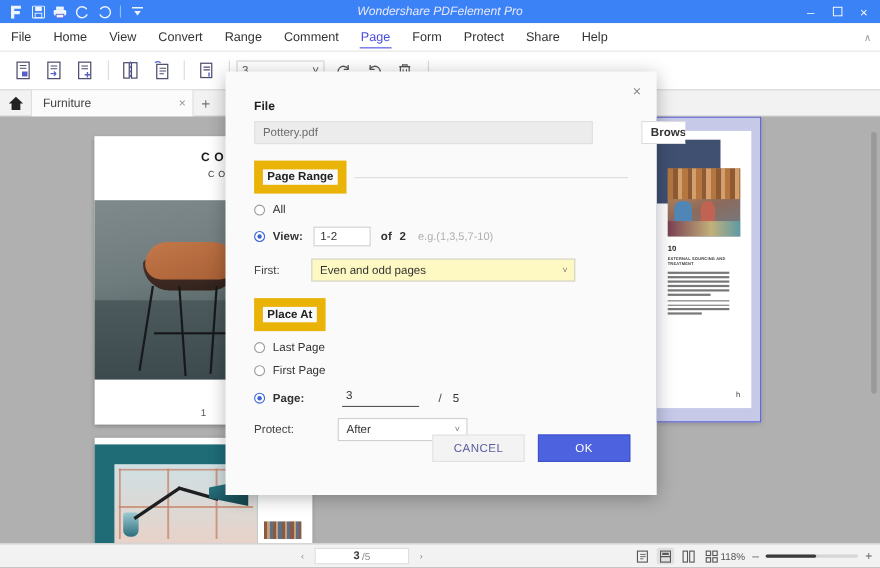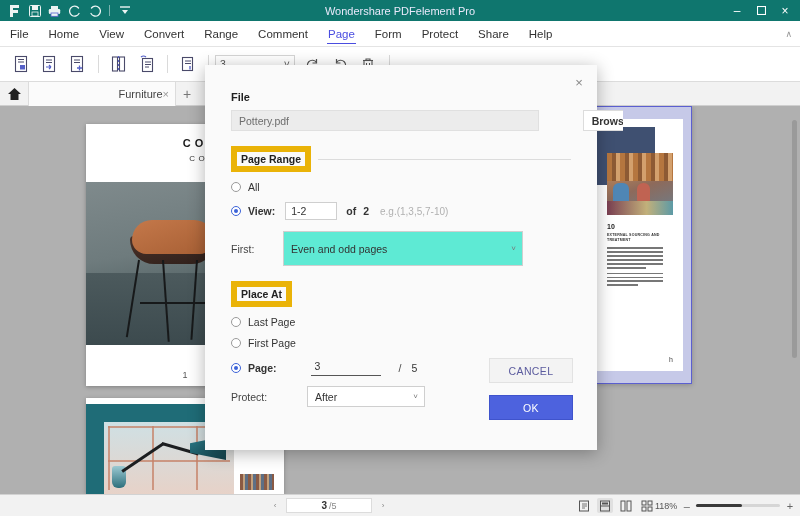--- a/index.html
+++ b/index.html
@@ -7,21 +7,21 @@
     width: 800px; height: 516px;
     font-family: "Liberation Sans", sans-serif;
     overflow: hidden;
     background: #b3b3b3;
   }
   #app { position: relative; width: 800px; height: 516px; }
 
   
   .titlebar {
     position: absolute; top: 0; left: 0; width: 800px; height: 21px;
-    background: #0f766e; display: flex; align-items: center;
+    background: #3b82f6; display: flex; align-items: center; font-style: italic;
   }
   .tb-icons { display: flex; align-items: center; gap: 3px; padding-left: 6px; }
   .tb-ico {
     width: 17px; height: 17px; display: flex; align-items: center;
     justify-content: center; color: #ffffff; opacity: .92;
   }
   .tb-sep { width: 1px; height: 11px; background: rgba(255,255,255,.45); margin: 0 3px; }
   .tb-title {
     position: absolute; left: 0; right: 0; text-align: center;
     font-size: 11px; color: #e9e9fb; pointer-events: none;
@@ -74,21 +74,21 @@
   }
   .home-tab {
     width: 28px; height: 24px; display: flex; align-items: center;
     justify-content: center;
   }
   .doc-tab {
     width: 148px; height: 24px; background: #fbfbfb; display: flex;
     align-items: center; padding: 0 6px; border-left: 1px solid #dcdcdc;
     border-right: 1px solid #dcdcdc; font-size: 11px; color: #444;
   }
-  .doc-tab .label { flex: 1; padding-left: 4px; text-align: right; }
+  .doc-tab .label { flex: 1; padding-left: 4px; }
   .doc-tab .x { color: #999; font-size: 11px; }
   .newtab { width: 22px; text-align: center; color: #777; font-size: 14px; }
 
   
   .workspace {
     position: absolute; top: 106px; left: 0; width: 800px; height: 388px;
     background: #b0b0b0; overflow: hidden;
   }
 
   .page { position: absolute; background: #fff; }
@@ -261,21 +261,21 @@
     position:absolute; left:352px; width:64px; height:21px; background:#fff;
     border:1px solid #dcdcdc; font-size:10.5px; color:#333;
     display:flex; align-items:center; justify-content:center; font-weight:bold;
   }
   .browse-clip { position:absolute; left:0; top:0; width:392px; height:21px; overflow:hidden; }
   .file-row-wrap { position:relative; height:21px; }
 
   .sect { margin-top:15px; position:relative; display:flex; align-items:center; }
   .sect-label {
     font-size:10.5px; font-weight:bold; color:#222; background:#fafafa;
-    padding:1px 4px; border:6px solid #eab308; position:relative; z-index:2;
+    padding:1px 4px; border:8px solid #eab308; position:relative; z-index:2;
   }
   .sect-rule { flex:1; height:1px; background:#dcdcdc; margin-left:7px; }
 
   .radio-row { display:flex; align-items:center; margin-top:9px; }
   .radio {
     width:10px; height:10px; border-radius:50%; border:1px solid #9a9a9a;
     background:#fff; margin-right:7px; position:relative; flex:none;
   }
   .radio.on { border-color:#3c63d8; }
   .radio.on::after {
@@ -290,21 +290,21 @@
     font-size:10.5px; color:#333; display:flex; align-items:center;
     padding-left:5px; margin-left:10px;
   }
   .of-txt { font-size:10.5px; color:#333; font-weight:bold; margin:0 7px 0 9px; }
   .of-num { font-size:10.5px; color:#333; font-weight:bold; }
   .hint { font-size:10px; color:#b0b0b0; margin-left:11px; }
 
   .subset-row { display:flex; align-items:center; margin-top:11px; }
   .subset-lbl { font-size:10.5px; color:#444; width:44px; }
   .select {
-    width:240px; height:35px; background:#5eead4; border:1px solid #cfcfcf;
+    width:240px; height:21px; background:#fef9c3; border:1px solid #cfcfcf;
     display:flex; align-items:center; justify-content:space-between;
     padding:0 6px 0 7px; font-size:10.5px; color:#333; margin-left:8px;
   }
   .caret { font-size:8px; color:#777; }
 
   .page-row { display:flex; align-items:center; margin-top:11px; }
   .uline-input {
     width:70px; height:16px; border-bottom:1.5px solid #555; margin-left:34px;
     font-size:10.5px; color:#333; text-align:left; padding-left:4px;
   }
@@ -313,21 +313,21 @@
 
   .loc-row { display:flex; align-items:center; margin-top:10px; }
   .loc-lbl { font-size:10.5px; color:#444; width:52px; }
   .loc-select {
     width:118px; height:21px; background:#fff; border:1px solid #cfcfcf;
     display:flex; align-items:center; justify-content:space-between;
     padding:0 6px 0 7px; font-size:10.5px; color:#333; margin-left:24px;
   }
 
   .dlg-actions {
-    position:absolute; right:24px; bottom:30px; display:flex; gap:12px; align-items:center;flex-direction:column;
+    position:absolute; right:24px; bottom:30px; display:flex; gap:12px; align-items:center;
   }
   .btn-cancel {
     width:84px; height:25px; background:#f3f3f3; border:1px solid #e2e2e2;
     font-size:10.5px; color:#5b5b9e; display:flex; align-items:center;
     justify-content:center; letter-spacing:.4px;
   }
   .btn-ok {
     width:84px; height:25px; background:#4d62de; border:1px solid #3f53cc;
     font-size:10.5px; color:#fff; display:flex; align-items:center;
     justify-content:center; letter-spacing:.4px;

